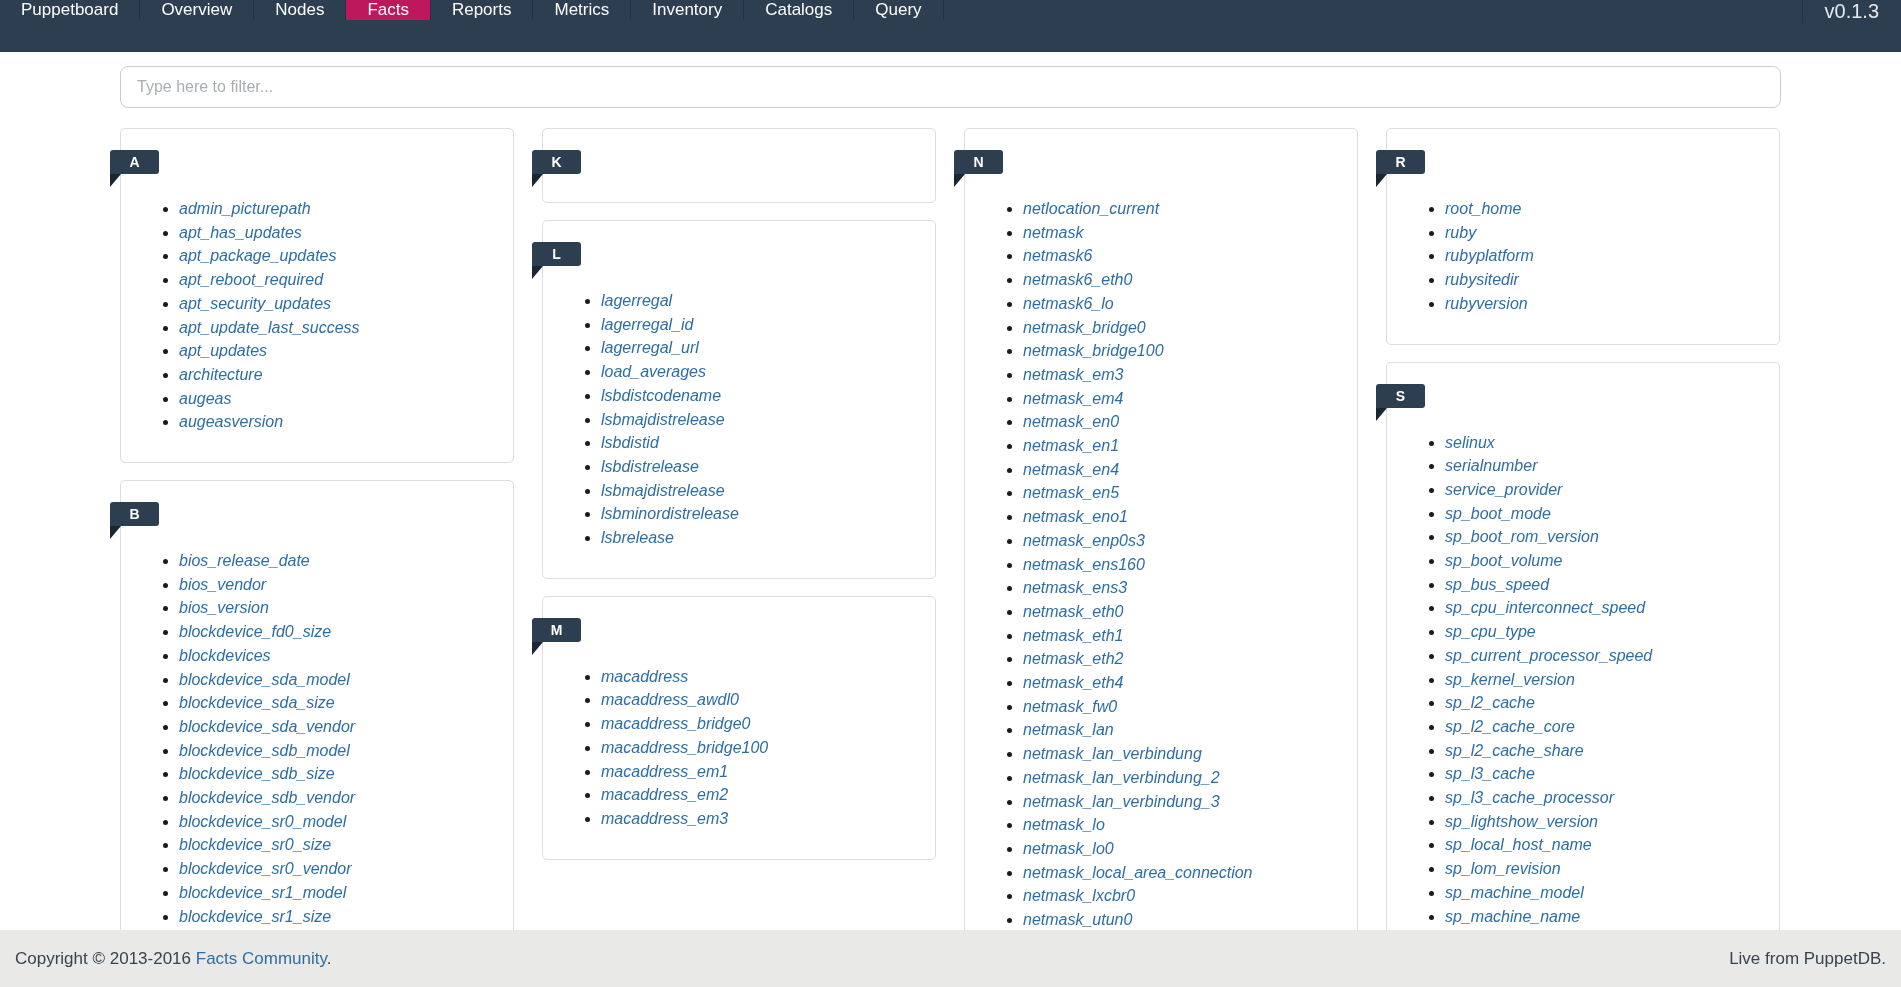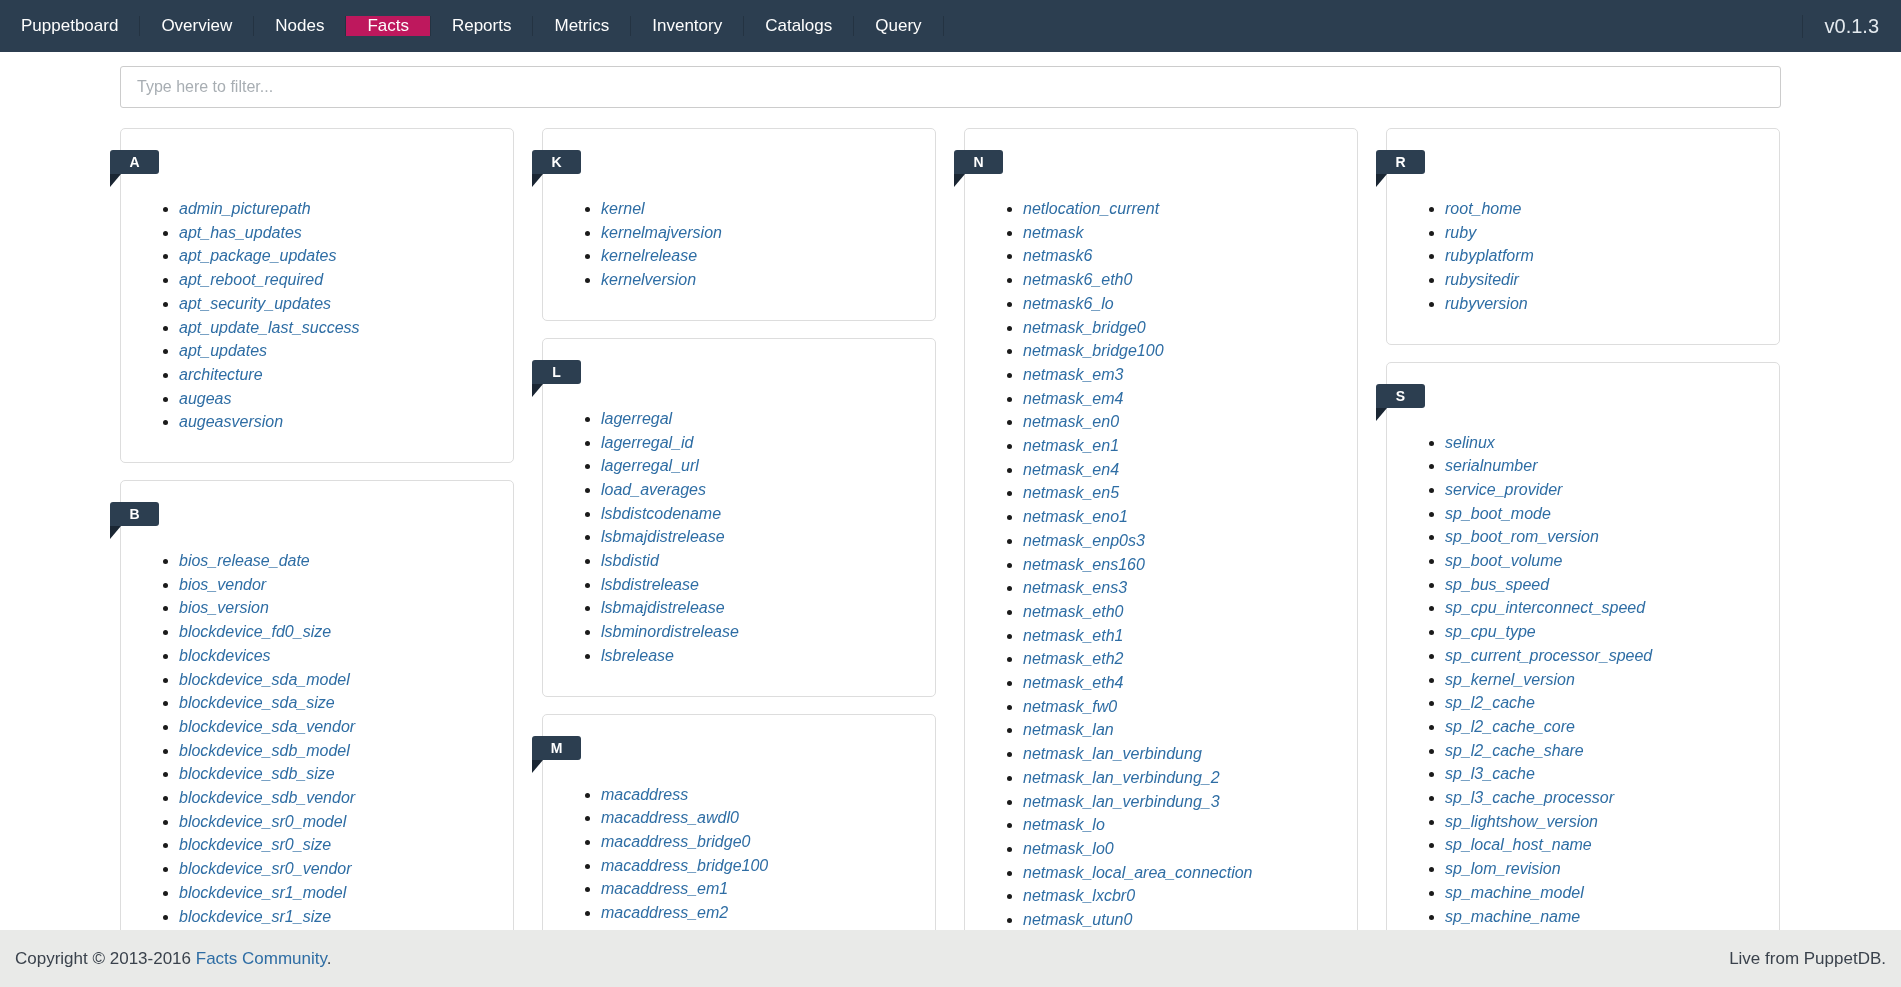--- a/index.html
+++ b/index.html
@@ -6,21 +6,21 @@
   body {
     width: 1901px; height: 987px;
     background: #ffffff;
     font-family: "Liberation Sans", sans-serif;
     position: relative;
   }
 
   
   .navbar {
     height: 52px; background: #2c3e50;
-    display: flex; align-items: center;
+    display: flex; align-items: flex-start;
   }
   .nav-list { display: flex; list-style: none; margin: 0; padding: 0; }
   .nav-item {
     display: flex; align-items: center;
     padding: 0 21px; font-size: 17px; color: #fdfdfd;
     border-right: 1px solid #243342; cursor: pointer;
     white-space: nowrap;
   }
   .nav-item.active { background: #be185d; }
   .caret {
@@ -34,21 +34,21 @@
     margin-left: auto; display: flex; align-items: center;
     border-left: 1px solid #243342;
     padding: 0 22px; font-size: 20px; color: #e3e9ee;
   }
 
   
   .container { margin: 0 120px; width: 1661px; }
   .filter-wrap { margin-top: 14px; }
   .filter-input {
     width: 100%; height: 42px; box-sizing: border-box;
-    border: 1px solid #cccccc; border-radius: 3px;
+    border: 1px solid #cccccc; border-radius: 8px;
     padding: 0 16px; font-size: 16px; color: #555;
     font-family: "Liberation Sans", sans-serif;
     outline: none;
   }
   .filter-input::placeholder { color: #a8aeb3; }
 
   .columns {
     display: flex; gap: 28px; margin-top: 20px;
     align-items: flex-start;
   }
@@ -151,26 +151,20 @@
             <li><a href="#" class="fact-link">blockdevice_sr0_size</a></li>
             <li><a href="#" class="fact-link">blockdevice_sr0_vendor</a></li>
             <li><a href="#" class="fact-link">blockdevice_sr1_model</a></li>
             <li><a href="#" class="fact-link">blockdevice_sr1_size</a></li>
           </ul>
         </section>
       </div>
       <div class="fact-col">
         <section class="panel">
           <div class="letter-badge">K<span class="fold"></span></div>
-          <ul class="fact-list">
-            <li><a href="#" class="fact-link">kernel</a></li>
-            <li><a href="#" class="fact-link">kernelmajversion</a></li>
-            <li><a href="#" class="fact-link">kernelrelease</a></li>
-            <li><a href="#" class="fact-link">kernelversion</a></li>
-          </ul>
         </section>
         <section class="panel">
           <div class="letter-badge">L<span class="fold"></span></div>
           <ul class="fact-list">
             <li><a href="#" class="fact-link">lagerregal</a></li>
             <li><a href="#" class="fact-link">lagerregal_id</a></li>
             <li><a href="#" class="fact-link">lagerregal_url</a></li>
             <li><a href="#" class="fact-link">load_averages</a></li>
             <li><a href="#" class="fact-link">lsbdistcodename</a></li>
             <li><a href="#" class="fact-link">lsbmajdistrelease</a></li>

